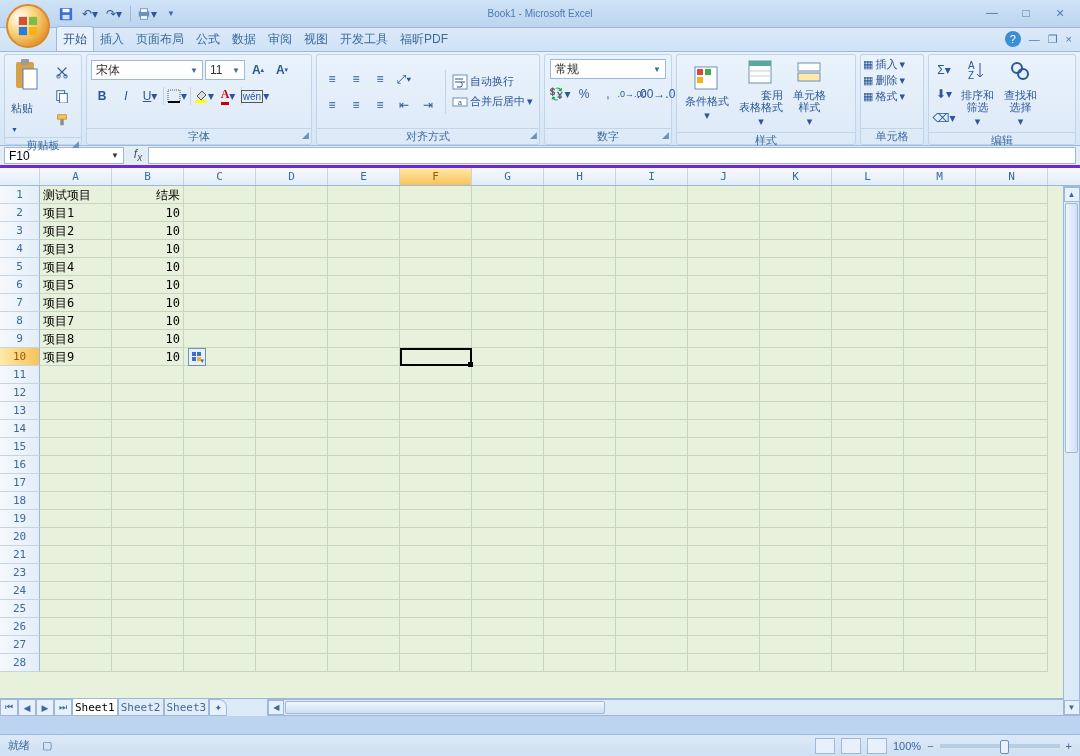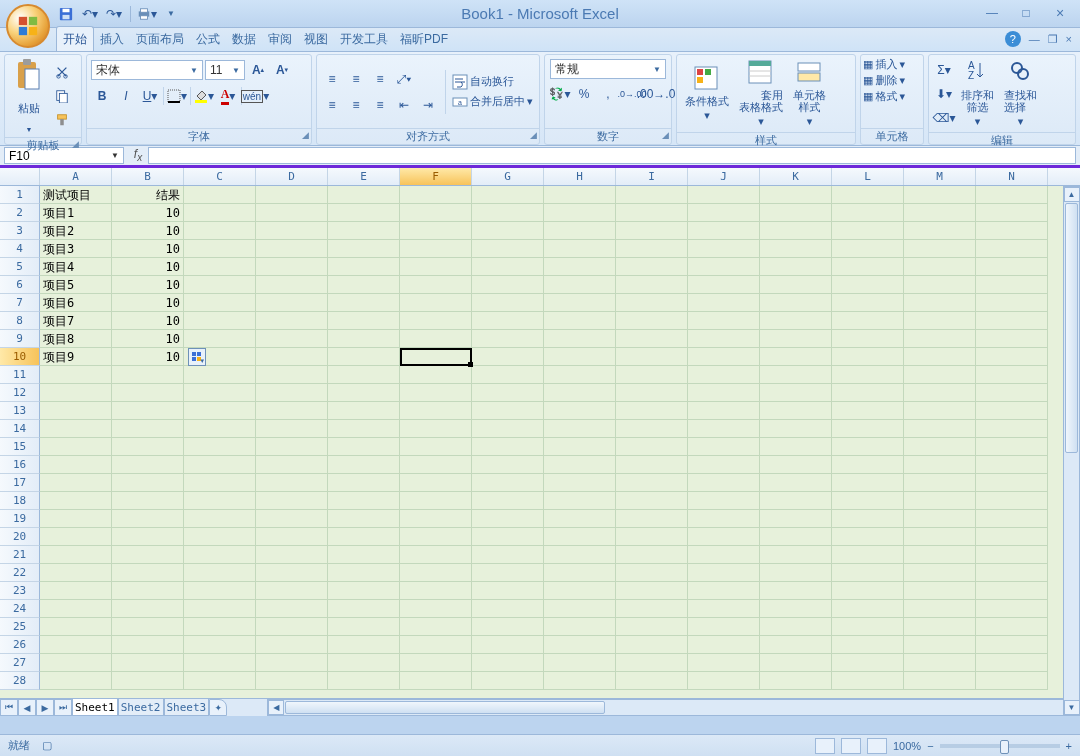--- a/index.html
+++ b/index.html
@@ -5,39 +5,39 @@
 * { margin:0; padding:0; box-sizing:border-box; font-family:"Microsoft YaHei","SimSun",sans-serif; }
 body { background:#bcd4ef; width:1080px; height:756px; overflow:hidden; position:relative; }
 
 
 .titlebar { height:28px; background:linear-gradient(#cfe3f7,#bcd4ef); display:flex; align-items:center; position:relative; border-bottom:1px solid #9cb8da; }
 .office-btn { width:44px; height:44px; position:absolute; left:6px; top:4px; border-radius:50%; background:radial-gradient(circle at 30% 30%,#fff,#f9d27b 40%,#e7a23a 70%,#c96f18); border:2px solid #d78a2f; z-index:10; display:flex; align-items:center; justify-content:center; }
 .office-btn svg { width:22px; height:22px; }
 .qat { margin-left:56px; display:flex; align-items:center; gap:4px; }
 .qat-item { width:20px; height:20px; display:flex; align-items:center; justify-content:center; color:#2b5797; font-size:12px; }
 .qat-sep { width:1px; height:16px; background:#9cb8da; margin:0 2px; }
-.title { position:absolute; left:50%; transform:translateX(-50%); color:#4b7ab3; font-size:15px; }
+.title { position:absolute; left:50%; transform:translateX(-50%); color:#4b7ab3; font-size:10px; }
 .winbtns { position:absolute; right:8px; top:4px; display:flex; gap:10px; }
 .winbtn { width:24px; height:18px; display:flex; align-items:center; justify-content:center; color:#4b7ab3; font-size:12px; }
 
 
 .tabrow { height:24px; background:linear-gradient(#dce9f7,#cfe3f7); display:flex; align-items:flex-end; padding-left:56px; border-bottom:1px solid #9cb8da; position:relative; }
 .tab { padding:4px 6px 3px; font-size:12px; color:#3b6aa0; cursor:default; }
 .tab.active { background:#e8f1fb; border:1px solid #9cb8da; border-bottom:none; border-radius:3px 3px 0 0; color:#2b5797; }
 .tabrow-right { position:absolute; right:8px; top:3px; display:flex; gap:8px; align-items:center; }
 .help-icon { width:16px; height:16px; border-radius:50%; background:#3b8dd6; color:#fff; font-size:11px; text-align:center; line-height:16px; }
 .mini-win { color:#4b7ab3; font-size:11px; }
 
 
 .ribbon { height:94px; background:linear-gradient(#e8f1fb,#d6e6f7); display:flex; border-bottom:1px solid #9cb8da; padding:2px 4px 0; gap:4px; }
 .group { border:1px solid #c0d4ea; border-radius:3px; background:linear-gradient(#eaf3fc,#dce9f7); display:flex; flex-direction:column; }
 .group-body { flex:1; display:flex; align-items:center; padding:2px 4px; gap:2px; }
 .group-label { height:16px; font-size:11px; color:#3b6aa0; text-align:center; border-top:1px solid #c0d4ea; position:relative; }
 .group-label .launcher { position:absolute; right:2px; top:1px; font-size:9px; color:#6a8fb8; }
-.bigbtn { width:40px; display:flex; flex-direction:column; align-items:center; gap:10px; font-size:11px; color:#2b5797; padding:2px; }
+.bigbtn { width:40px; display:flex; flex-direction:column; align-items:flex-start; gap:10px; font-size:11px; color:#2b5797; padding:2px; }
 .bigbtn .ico { width:32px; height:32px; display:flex; align-items:center; justify-content:center; }
 .sidecol { display:flex; flex-direction:column; gap:2px; justify-content:center; }
 .smallbtn { width:22px; height:22px; display:flex; align-items:center; justify-content:center; font-size:12px; color:#2b5797; border:1px solid transparent; }
 .combo { height:20px; border:1px solid #9cb8da; background:#fff; display:flex; align-items:center; padding:0 2px 0 4px; font-size:12px; color:#333; }
 .combo .arrow { font-size:8px; color:#3b6aa0; margin-left:auto; padding:0 2px; }
 .row { display:flex; align-items:center; gap:2px; }
 .col { display:flex; flex-direction:column; gap:2px; }
 .chk-label { font-size:11px; color:#2b5797; display:flex; align-items:center; gap:2px; }
 .mid-btn { display:flex; flex-direction:column; align-items:center; font-size:11px; color:#2b5797; padding:2px 4px; gap:2px; }
 .mid-btn .ico { width:28px; height:28px; }
@@ -322,21 +322,21 @@
       </div>
       <div class="mid-btn"><div class="ico"><svg width="24" height="24" viewBox="0 0 24 24">
               <text x="4" y="10" font-size="10" fill="#2b5797">A</text>
               <text x="4" y="20" font-size="10" fill="#2b5797">Z</text>
               <path d="M16 4 v14 l-3 -3 m3 3 l3 -3" stroke="#2b5797" fill="none"></path>
             </svg></div><span style="white-space:pre-line;text-align:center;line-height:1.1">排序和
 筛选</span>▾</div>
       <div class="mid-btn"><div class="ico"><svg width="24" height="24" viewBox="0 0 24 24">
               <circle cx="10" cy="9" r="5" fill="none" stroke="#2b5797" stroke-width="2"></circle>
               <circle cx="16" cy="15" r="5" fill="none" stroke="#2b5797" stroke-width="2"></circle>
-            </svg></div><span style="white-space:pre-line;line-height:1.1">查找和
+            </svg></div><span style="white-space:pre-line;text-align:center;line-height:1.1">查找和
 选择</span>▾</div>
     </div>
     <div class="group-label"><span>编辑</span></div>
   </div>
 </div>
 
 <div class="fxbar">
   <div class="namebox">
       <span>F10</span>
       <span class="arrow">▼</span>
@@ -715,37 +715,20 @@
         <div class="cell"></div>
         <div class="cell"></div>
         <div class="cell"></div>
         <div class="cell"></div>
         <div class="cell"></div>
         <div class="cell"></div>
         <div class="cell"></div>
         <div class="cell"></div>
       </div>
       <div class="gridrow">
-        <div class="rowhead">22</div>
-        <div class="cell"></div>
-        <div class="cell r"></div>
-        <div class="cell"></div>
-        <div class="cell"></div>
-        <div class="cell"></div>
-        <div class="cell"></div>
-        <div class="cell"></div>
-        <div class="cell"></div>
-        <div class="cell"></div>
-        <div class="cell"></div>
-        <div class="cell"></div>
-        <div class="cell"></div>
-        <div class="cell"></div>
-        <div class="cell"></div>
-      </div>
-      <div class="gridrow">
         <div class="rowhead">23</div>
         <div class="cell"></div>
         <div class="cell r"></div>
         <div class="cell"></div>
         <div class="cell"></div>
         <div class="cell"></div>
         <div class="cell"></div>
         <div class="cell"></div>
         <div class="cell"></div>
         <div class="cell"></div>

